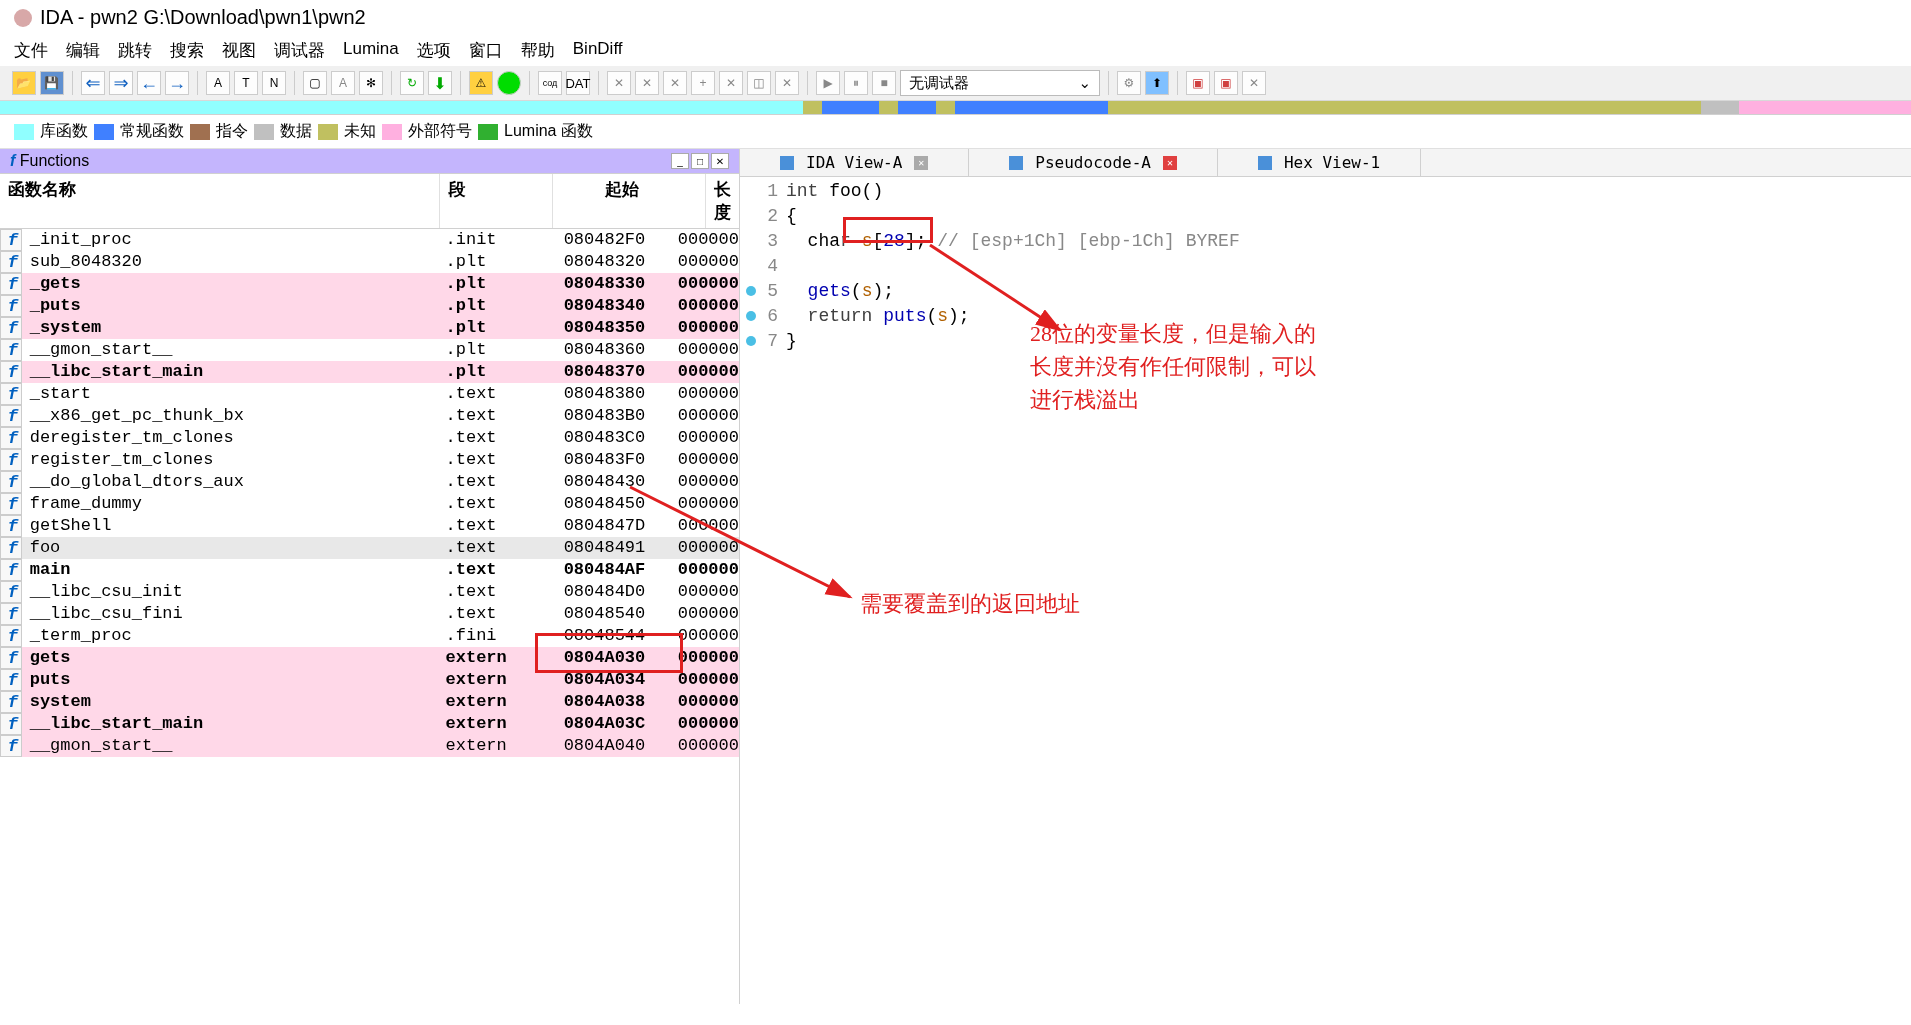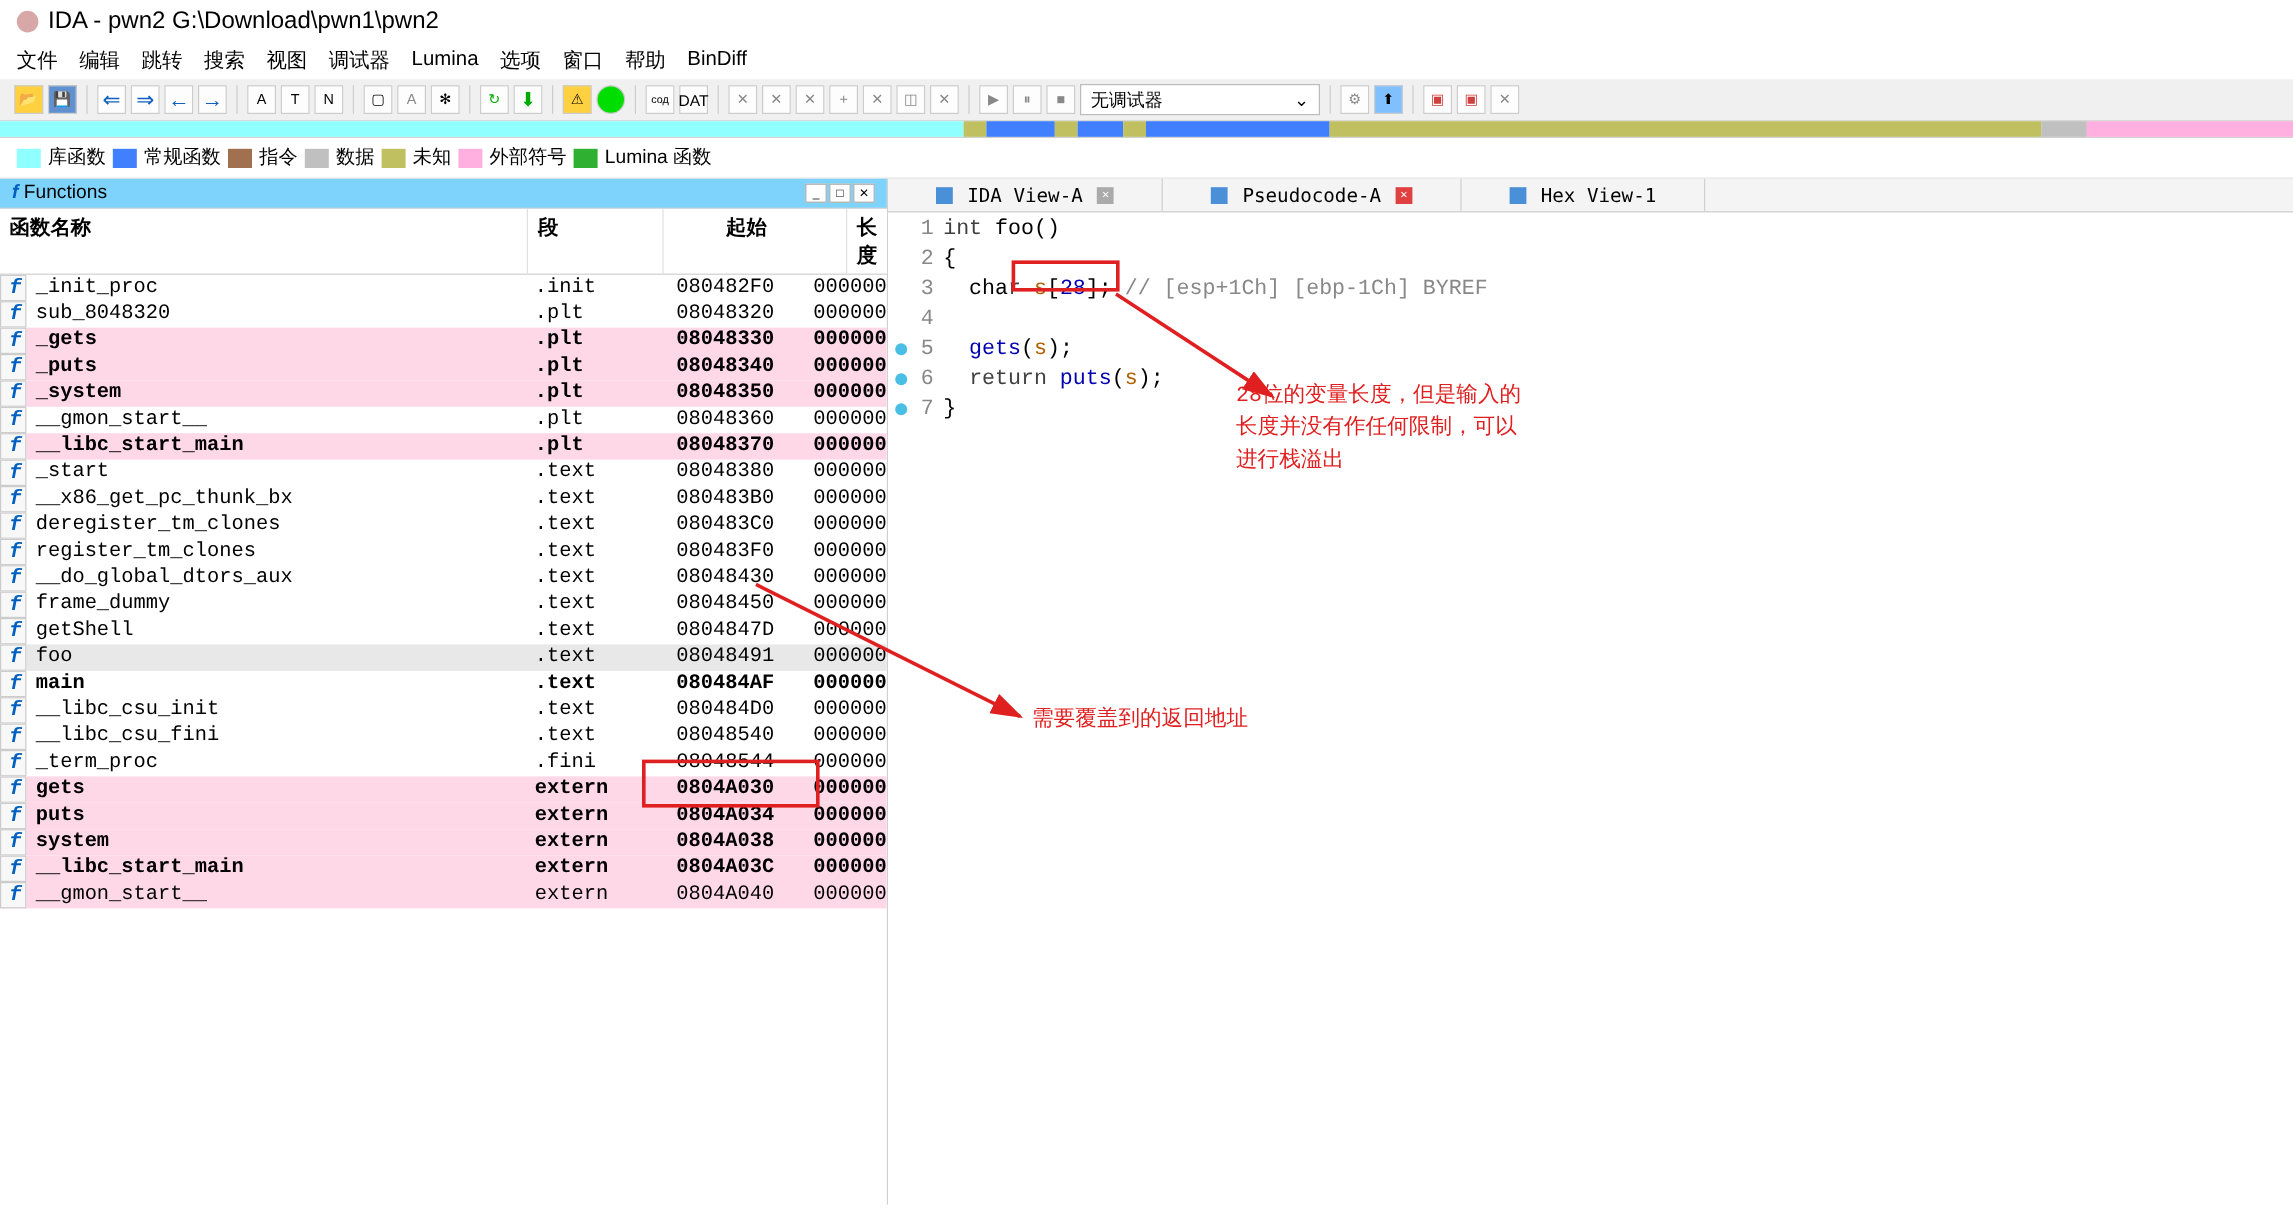--- a/index.html
+++ b/index.html
@@ -12,21 +12,21 @@
     .tb-btn { width: 24px; height: 24px; background: #fdfdfd; border: 1px solid #ccc; display:inline-flex; align-items:center; justify-content:center; font-size:12px;}
     .tb-sep { width: 1px; height: 24px; background: #ccc; margin: 0 4px; }
     .tb-arrow { color: #1060c0; font-size:18px; }
     .tb-green { background: #0d0; }
     .navbar { height: 14px; background: #f0f0f0; display: flex; border-bottom: 1px solid #d0d0d0; }
     .nav-seg { height: 100%; }
     .legend { background: #fff; padding: 6px 14px; display: flex; align-items: center; gap: 6px; font-size: 16px; border-bottom: 1px solid #e0e0e0;}
     .lg-box { width: 20px; height: 16px; display:inline-block; }
     .main-area { display: flex; height: calc(100vh - 170px); }
     .left-panel { width: 740px; border-right: 1px solid #d0d0d0; display:flex; flex-direction:column;}
-    .panel-header { background: #7dd3fc; padding: 3px 10px; font-size: 16px; border-bottom: 1px solid #d0d0d0; display:flex; align-items:center; justify-content:space-between;}
+    .panel-header { background: #c4b5fd; padding: 3px 10px; font-size: 16px; border-bottom: 1px solid #d0d0d0; display:flex; align-items:center; justify-content:space-between;}
     .panel-ctrls { display:flex; gap:2px;}
     .panel-ctrl { width:18px; height:16px; border:1px solid #aaa; background:#fff; font-size:10px; display:flex;align-items:center;justify-content:center;}
     .table-header { display: flex; background: #fff; border-bottom: 1px solid #d0d0d0; font-weight: bold; font-size: 17px;}
     .th-name { width: 473px; padding: 4px 8px; border-right: 1px solid #e0e0e0;}
     .th-seg { width: 120px; padding: 4px 8px; border-right: 1px solid #e0e0e0;}
     .th-start { width: 116px; padding: 4px 8px; border-right: 1px solid #e0e0e0; margin-left: 44px;}
     .th-len { flex:1; padding: 4px 8px; }
     .func-list { font-family: "Consolas","Courier New",monospace; font-size: 17px; overflow-y:auto; flex:1;}
     .func-row { display: flex; white-space: nowrap; line-height: 22px; height:22px; }
     .fn-icon { width: 22px; color: #0060c0; font-style: italic; font-weight:bold; padding-left:4px; border:1px solid #ccc; background:#f8f8f8; text-align:center;}
@@ -46,21 +46,21 @@
     .code-area { font-family: "Consolas","Courier New",monospace; font-size: 18px; padding: 2px 6px; position:relative; flex:1;}
     .code-line { display:flex; white-space:pre; line-height: 25px;}
     .ln { width: 26px; text-align:right; color: #888; padding-right:8px;}
     .bp { width:14px; }
     .bp-dot { width:10px; height:10px; background:#4abfe5; border-radius:50%; margin-top:7px;}
     .kw { color: #404040; }
     .fn { color: #0000b0; }
     .var { color: #b06000; }
     .cmt { color: #888; }
     .redbox { position:absolute; border: 3px solid #e02020; }
-    .annot { position:absolute; color: #e02020; font-size: 18px; font-family:Liberation Mono, monospace; line-height: 1.5;}
+    .annot { position:absolute; color: #e02020; font-size: 22px; font-family:Liberation Serif, serif; line-height: 1.5;}
     svg.arrow { position:absolute; pointer-events:none;}
     .debugger-select { min-width:200px; height:26px; font-size:15px; border:1px solid #bbb; background:#fff; padding:2px 8px; display:flex; align-items:center; justify-content:space-between;}
   </style>
 </head>
 <body>
 
 <div class="title-bar">
   <span class="title-icon"></span>
   <span>IDA - pwn2 G:\Download\pwn1\pwn2</span>
 </div>

